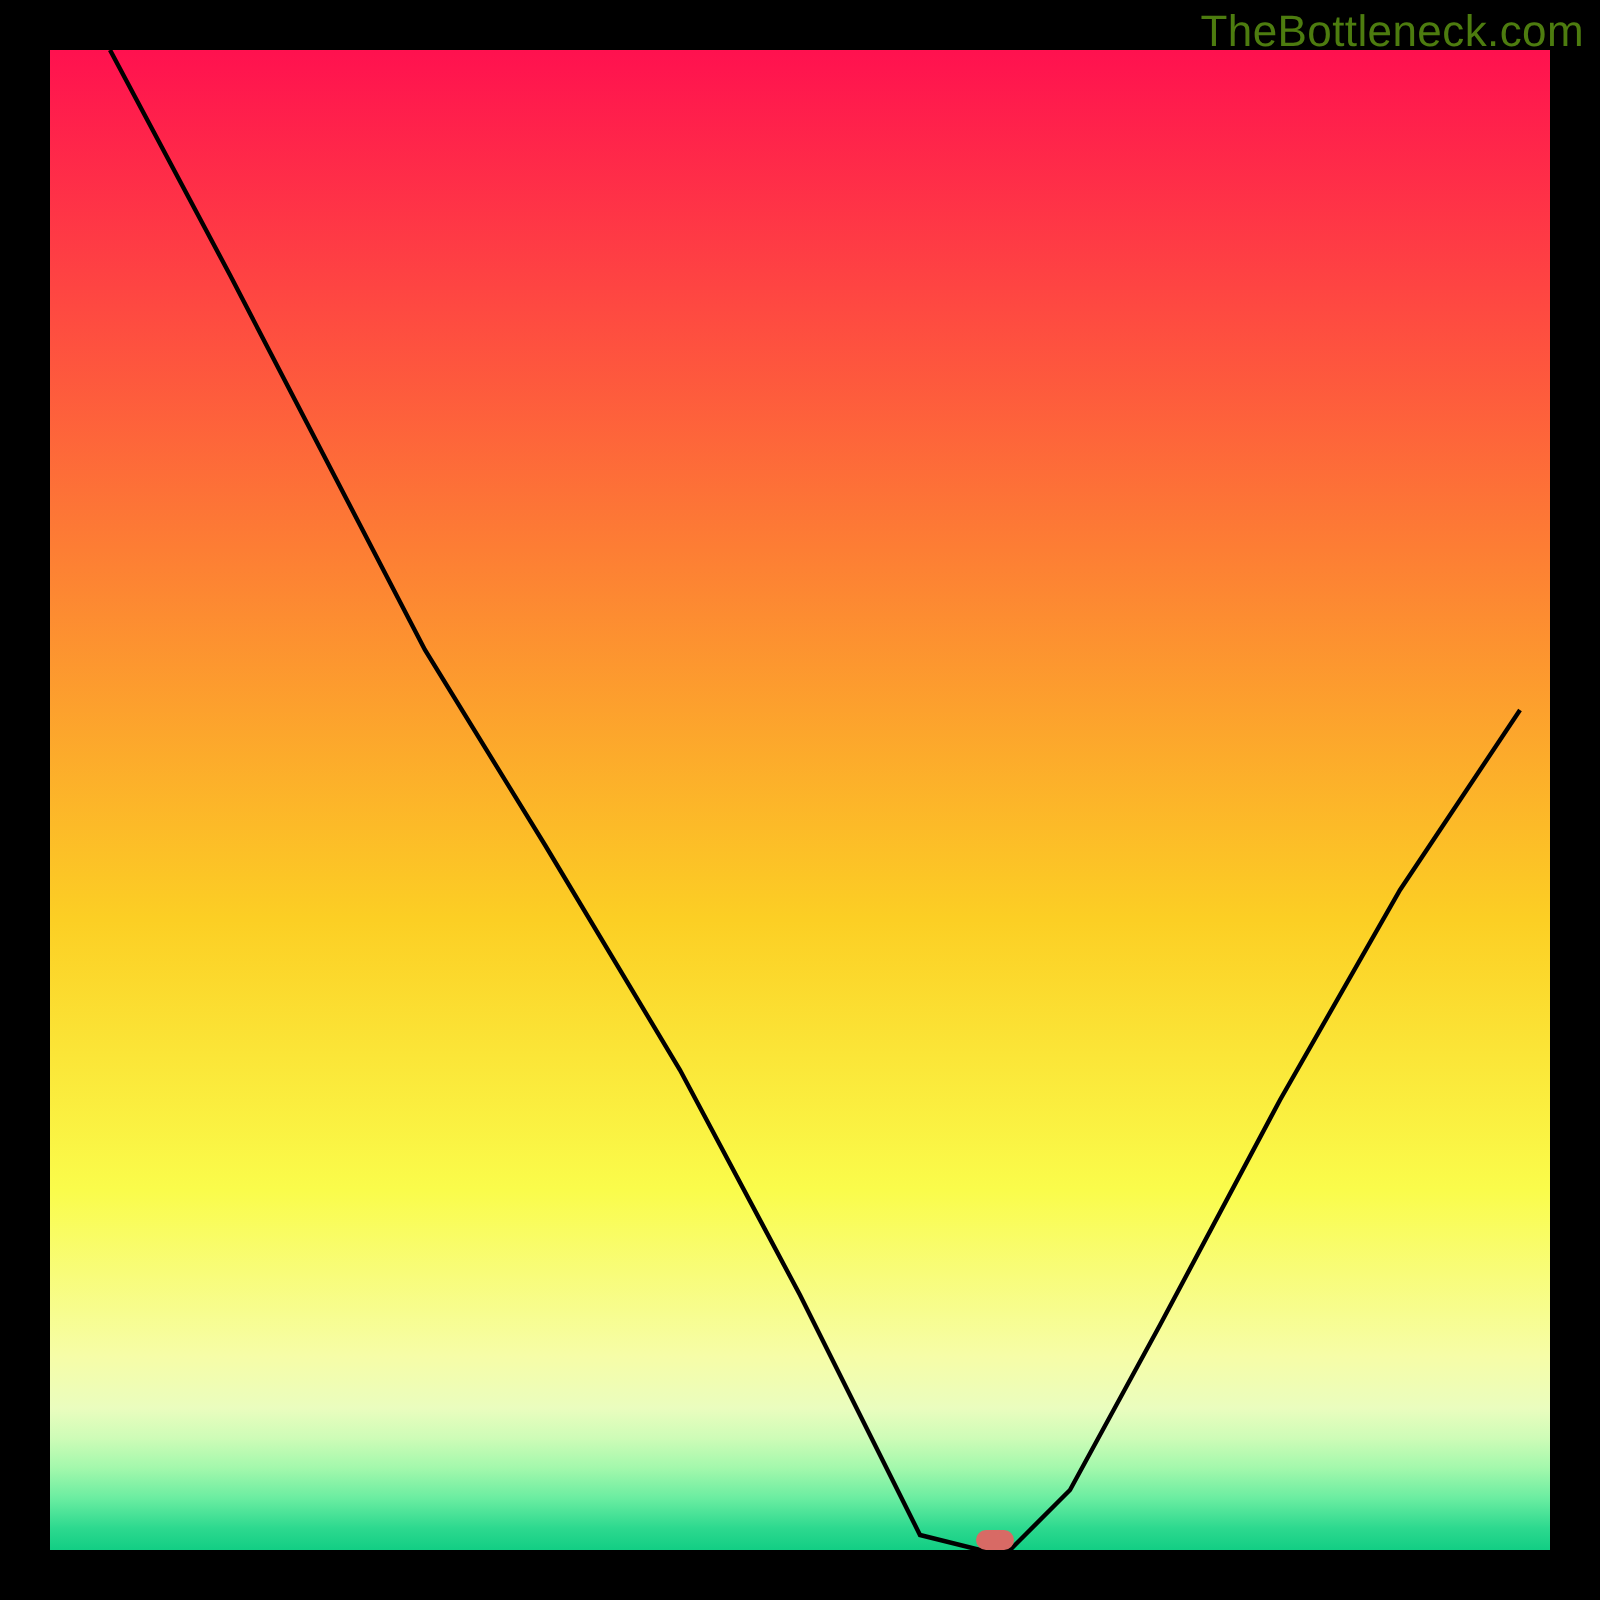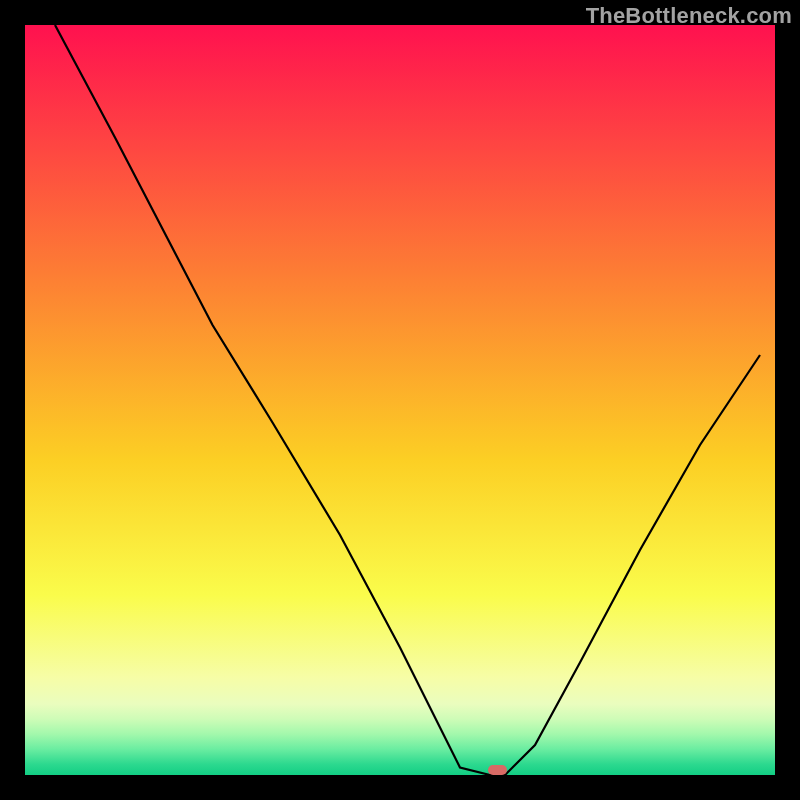--- a/index.html
+++ b/index.html
@@ -37,22 +37,22 @@
   }
   .gradient-stack > div {
     width: 100%;
   }
   .watermark {
     position: absolute;
     top: 3px;
     right: 8px;
     font-family: Arial, Helvetica, sans-serif;
     font-size: 22px;
-    font-weight: 700;
-    color: #a3a3a3;
+    font-weight: 400;
+    color: #4d7c0f;
     letter-spacing: 0.2px;
     margin-left: 44px;
   }
   .curve {
     position: absolute;
     left: 0;
     top: 0;
     width: 750px;
     height: 750px;
   }

